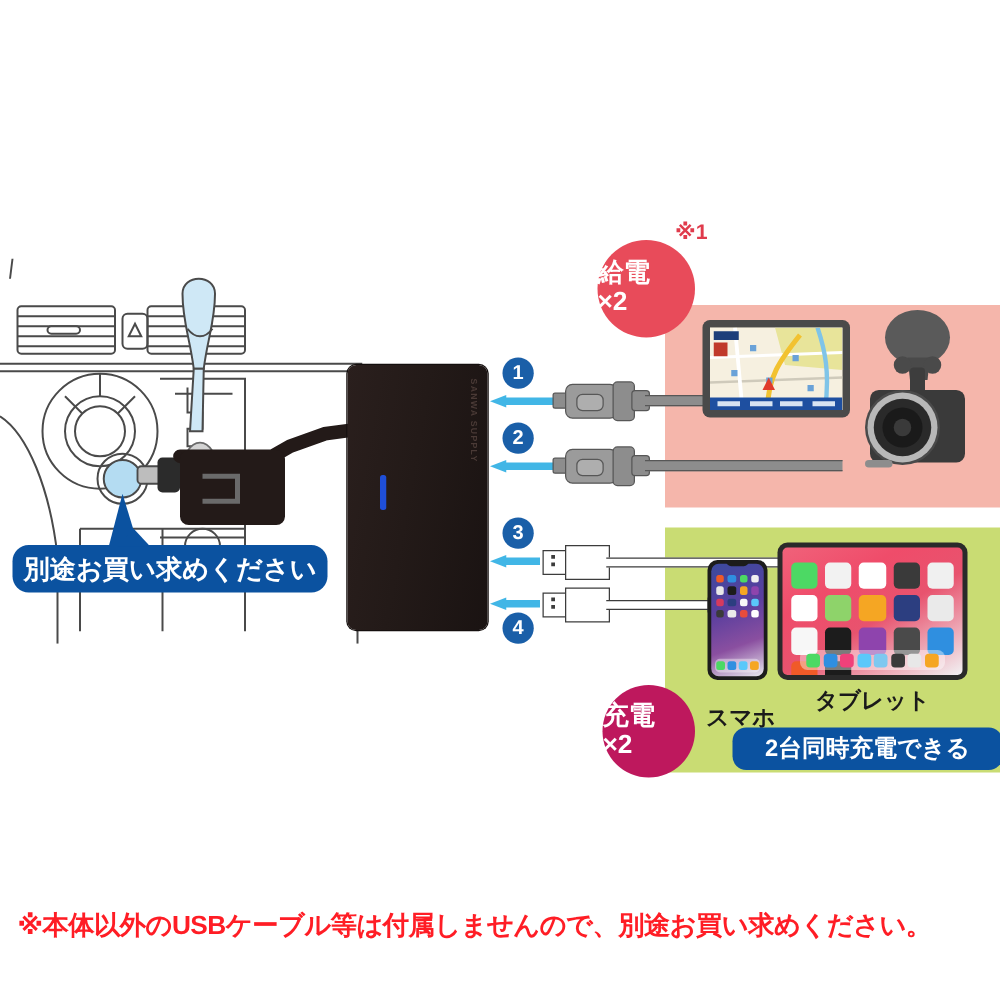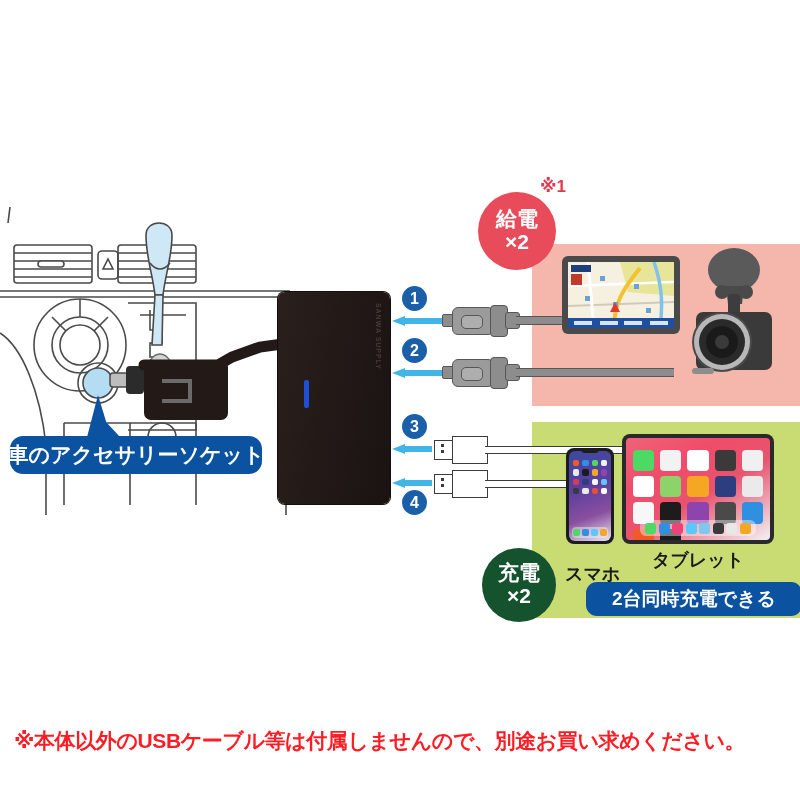--- a/index.html
+++ b/index.html
@@ -229,32 +229,32 @@
   
   .circ-badge {
     position: absolute;
     border-radius: 50%;
     color: #ffffff;
     text-align: center;
     font-weight: bold;
     display: flex;
     flex-direction: column;
     justify-content: center;
-    align-items: center;
+    align-items: flex-start;
     line-height: 1.08;
   }
   .badge-red {
     left: 478px; top: 192px;
     width: 78px; height: 78px;
     background: #e84b5a;
   }
   .badge-green {
     left: 482px; top: 548px;
     width: 74px; height: 74px;
-    background: #14532d;
+    background: #be185d;
   }
   .badge-l1 { font-size: 21px; }
   .badge-l2 { font-size: 21px; }
 
   .note1 {
     position: absolute;
     left: 540px; top: 176px;
     font-size: 17px;
     font-weight: bold;
     color: #e03b4c;
@@ -493,21 +493,21 @@
       </g>
 
       <path d="M144 160 L218 160 L232 152 L260 142 L290 138" fill="none" stroke="#231a18" stroke-width="11" stroke-linecap="round"></path>
       <rect x="144" y="155" width="84" height="60" rx="7" fill="#231a18"></rect>
       <path d="M162 176 L190 176 L190 196 L162 196" fill="none" stroke="#6a6a6a" stroke-width="4"></path>
 
       <path d="M98 190 L86 236 L112 236 Z" fill="#0b52a0"></path>
     </svg>
   </div>
 
-  <div class="pill pill-socket">車のアクセサリーソケット</div>
+  <div class="pill pill-socket">別途お買い求めください</div>
 
   <div class="hub">
     <div class="hub-led"></div>
     <div class="hub-brand">SANWA SUPPLY</div>
   </div>
 
   <div class="num num-1">1</div>
   <div class="arrow" style="left:392px; top:316px; width:52px;">
     <div class="head"></div>
       <div class="bar" style="left:12px;"></div>

